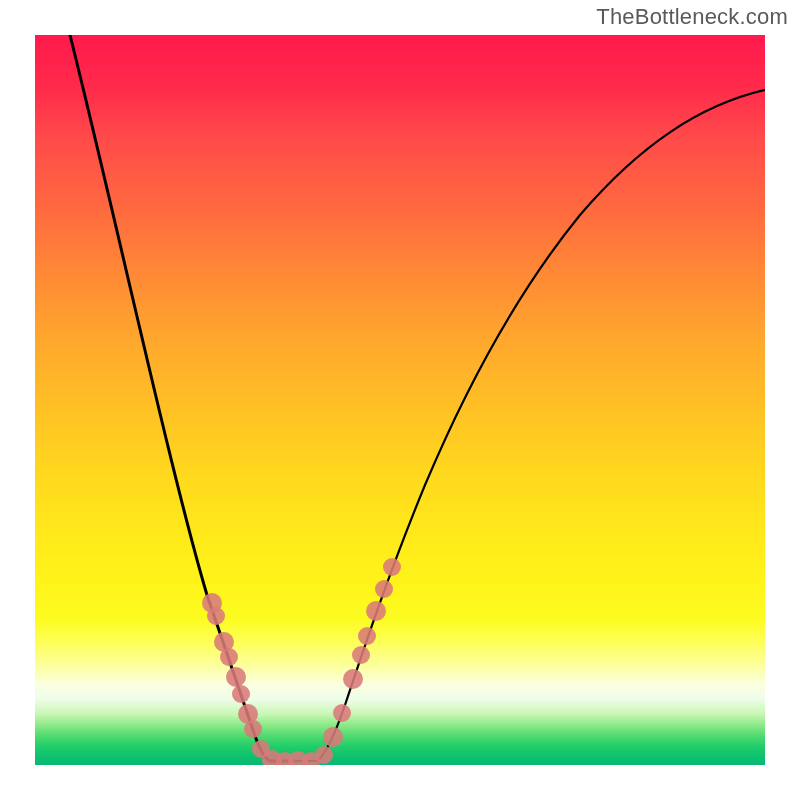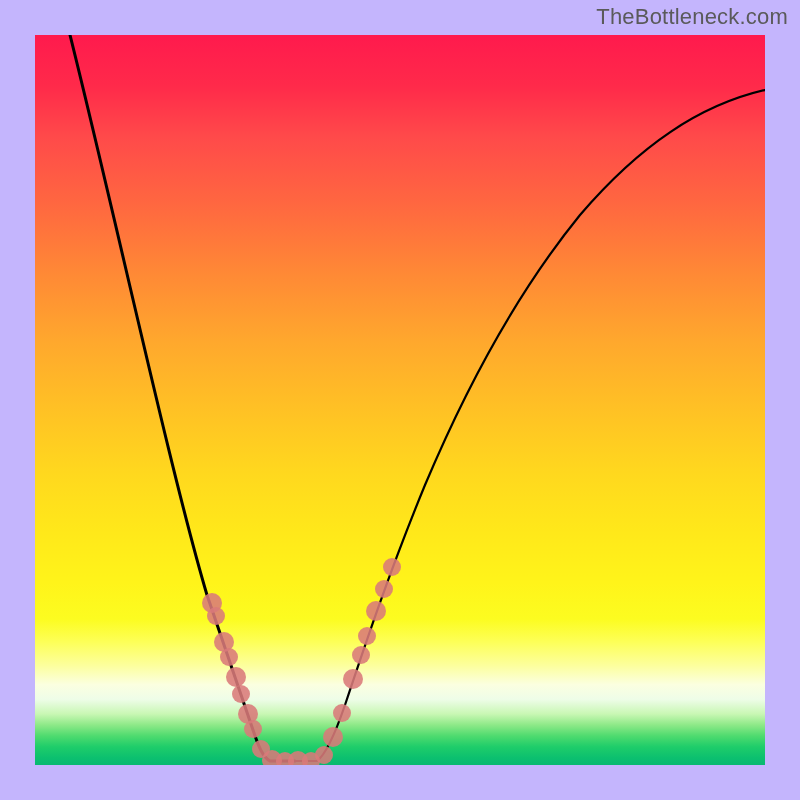--- a/index.html
+++ b/index.html
@@ -10,21 +10,21 @@
     background: #000;
     overflow: hidden;
     font-family: Arial, Helvetica, sans-serif;
   }
   .frame {
     position: absolute;
     top: 0;
     left: 0;
     width: 800px;
     height: 800px;
-    background: #c4b5fd;
+    background: #ffffff;
   }
   .plot {
     position: absolute;
     top: 35px;
     left: 35px;
     width: 730px;
     height: 730px;
     overflow: hidden;
   }
   .gradient {

